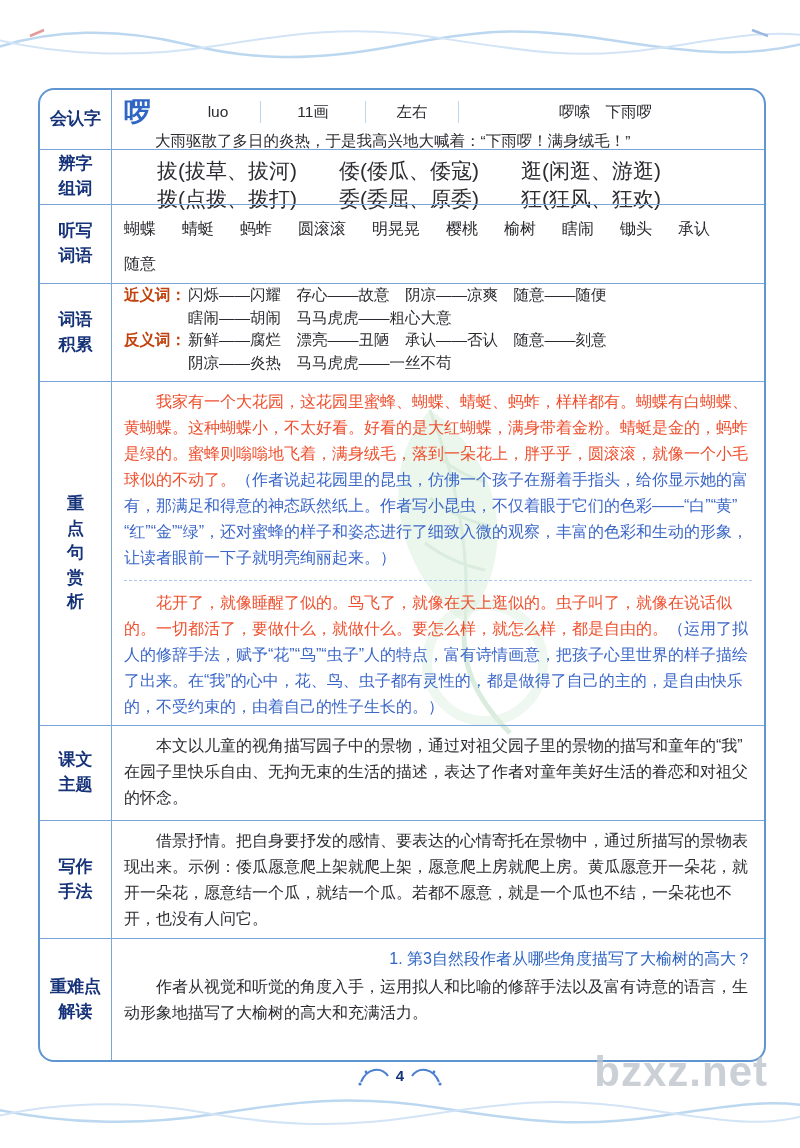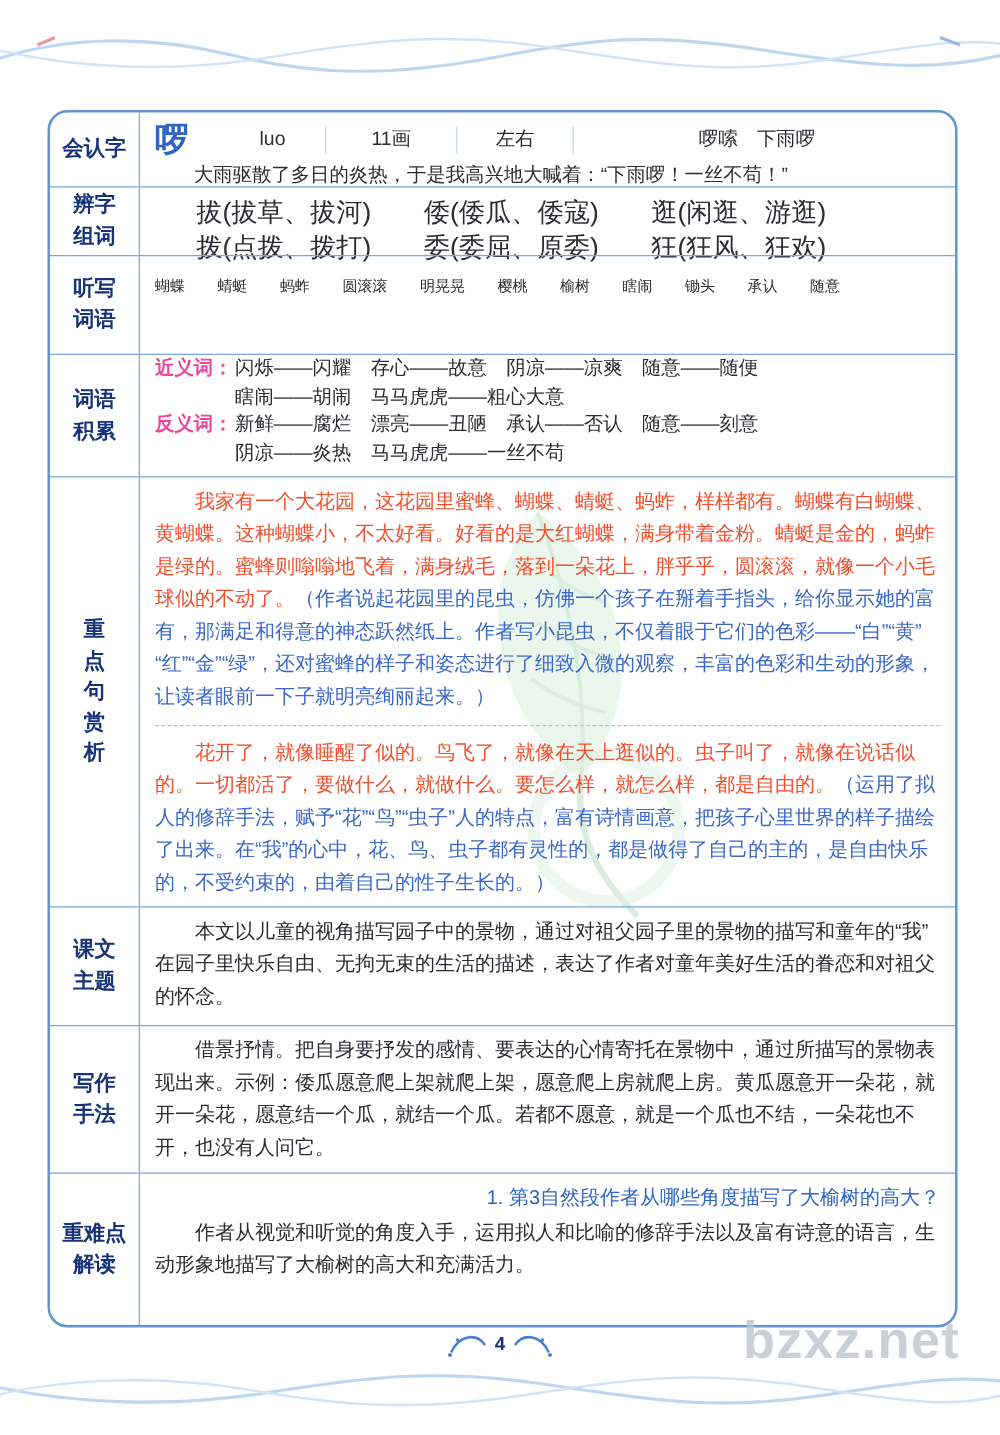--- a/index.html
+++ b/index.html
@@ -43,25 +43,25 @@
   .rz-cell{text-align:center;line-height:22px;}
   .rz-pinyin{flex:0 0 84px;}
   .rz-strokes{flex:0 0 104px;}
   .rz-struct{flex:0 0 92px;}
   .rz-words{flex:1 1 auto;}
   .vsep{border-left:1px solid var(--sep,#bcd6ee);}
   .rz-sentence{margin-top:2px;font-size:15.5px;line-height:24px;text-indent:2em;}
   
   .bz-grid{display:grid;grid-template-columns:182px 182px auto;row-gap:4px;padding-top:2px;font-size:21px;line-height:24px;justify-items:start;}
   
-  .tx-words{display:flex;flex-wrap:wrap;column-gap:26px;row-gap:9px;padding-top:4px;font-size:12px;line-height:26px;}
+  .tx-words{display:flex;flex-wrap:wrap;column-gap:26px;row-gap:9px;padding-top:4px;font-size:16px;line-height:26px;}
   
   .acc-wrap{padding-top:0;}
   .acc-line{display:flex;font-size:15.5px;line-height:22.5px;}
-  .acc-tag{flex:0 0 64px;min-width:64px;font-weight:bold;color:#ec4899;}
+  .acc-tag{flex:0 0 64px;min-width:64px;font-weight:bold;color:#c2410c;}
   .acc-text{flex:1 1 auto;}
   
   .hl-block{text-indent:2em;}
   .hl-block + .hl-block{margin-top:9px;padding-top:9px;border-top:1px dashed #a9c7e8;}
   .hl-sentence{color:var(--red,#ef4f2d);}
   .hl-note{color:var(--blue,#3b67c9);}
   
   .plain-p{text-indent:2em;}
   
   .q-line{color:var(--qblue,#2f66c4);font-weight:normal;text-align:right;}
@@ -94,21 +94,21 @@
   <div class="row r1">
     <div class="label-cell">会认字</div>
     <div class="content-cell">
       <div class="rz-top">
         <span class="rz-char">啰</span>
         <span class="rz-cell rz-pinyin">luo</span>
         <span class="rz-cell rz-strokes vsep">11画</span>
         <span class="rz-cell rz-struct vsep">左右</span>
         <span class="rz-cell rz-words vsep">啰嗦　下雨啰</span>
       </div>
-      <div class="rz-sentence">大雨驱散了多日的炎热，于是我高兴地大喊着：“下雨啰！一丝不苟！”</div>
+      <div class="rz-sentence">大雨驱散了多日的炎热，于是我高兴地大喊着：“下雨啰！满身绒毛！”</div>
     </div>
   </div>
 
   <div class="row r2">
     <div class="label-cell">辨字
 组词</div>
     <div class="content-cell">
       <div class="bz-grid">
           <span class="bz-item">拔(拔草、拔河)</span>
           <span class="bz-item">倭(倭瓜、倭寇)</span>

